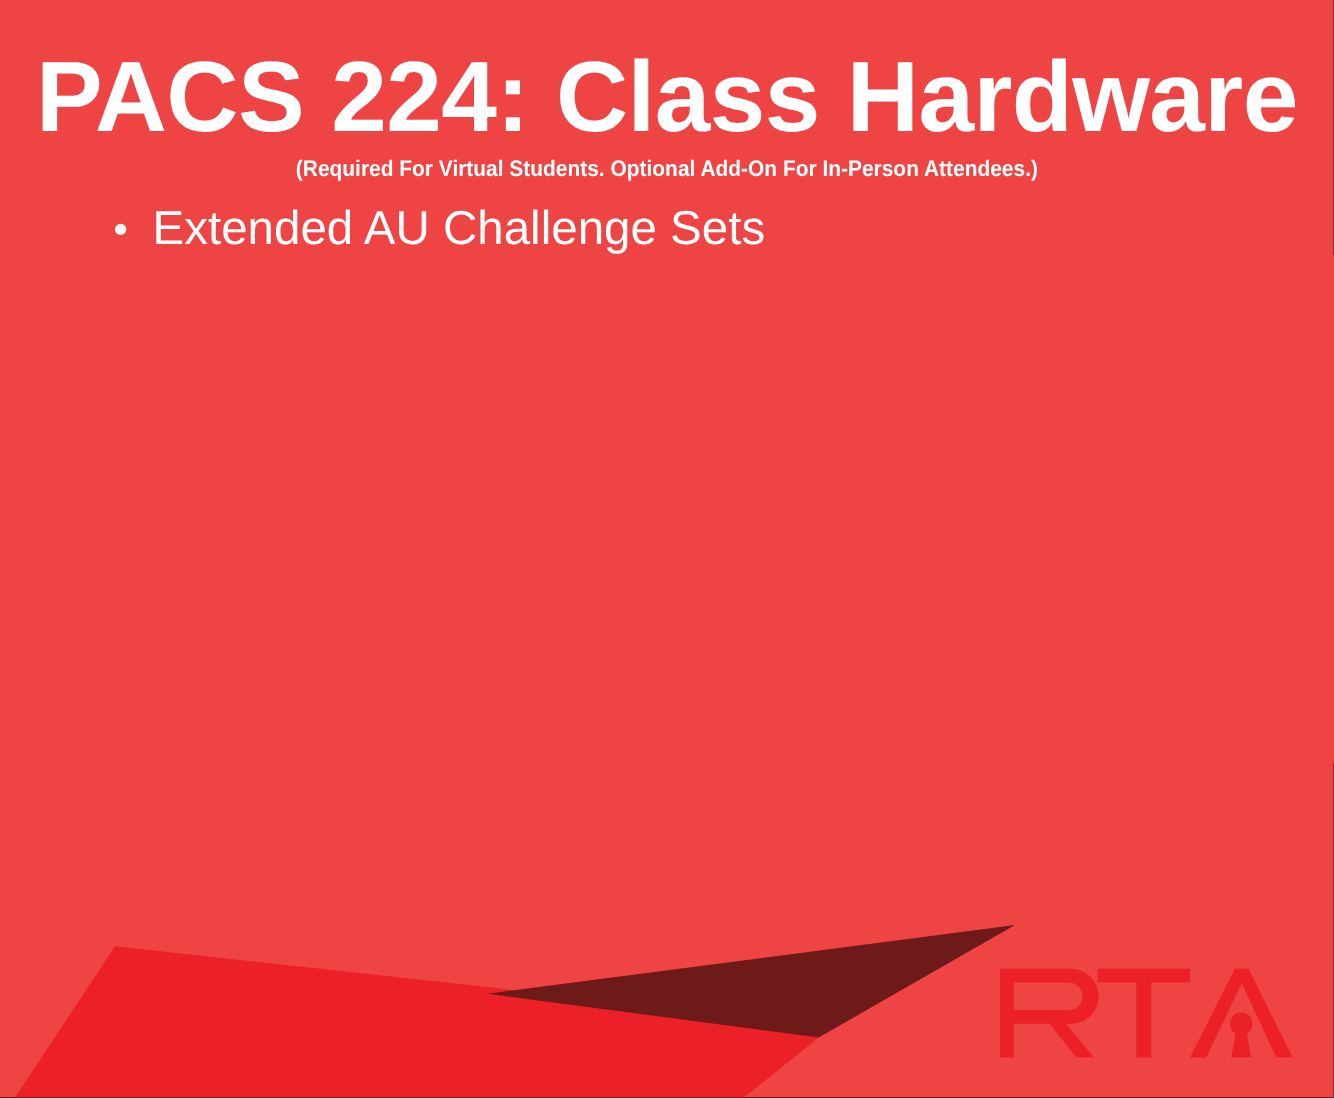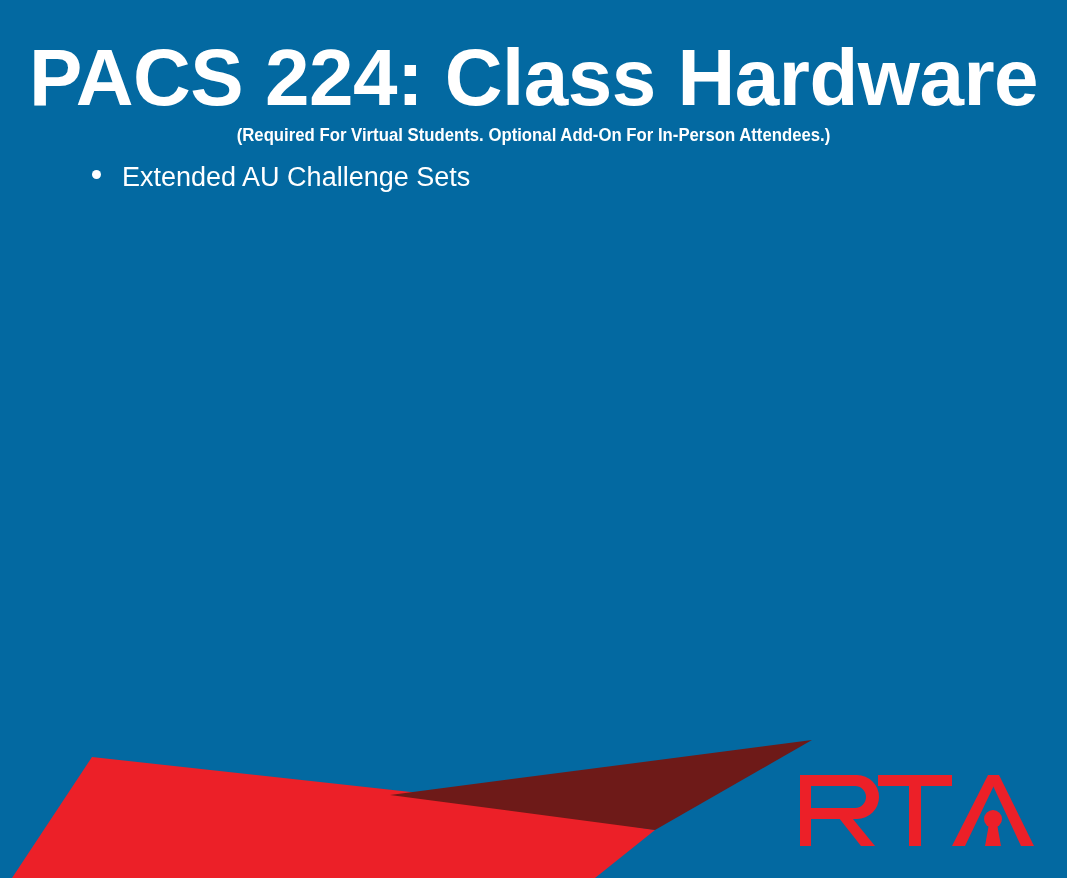--- a/index.html
+++ b/index.html
@@ -83,21 +83,21 @@
     background: #ffffff;
     margin-right: 21px;
     flex: 0 0 auto;
     position: relative;
     top: -7px;
   }
   #bullet-list .bullet-text {
     color: #ffffff;
     font-family: "Liberation Sans", sans-serif;
     font-weight: normal;
-    font-size: 27px;
+    font-size: 38px;
     line-height: 1.1;
     white-space: nowrap;
   }
 
   
   #footer-art {
     position: absolute;
     left: 0;
     top: 0;
     width: 1067px;
@@ -110,21 +110,21 @@
     position: absolute;
     left: 795px;
     top: 768px;
     width: 245px;
     height: 85px;
   }
 </style>
 </head>
 <body style="background: rgb(0, 0, 0);">
 
-<div id="slide" style="background: #0369a1;">
+<div id="slide" style="background: #ef4444;">
 
   <div id="title-block">
     <h1 id="slide-title" style="color: rgb(255, 255, 255);">PACS 224: Class Hardware</h1>
     <div id="slide-subtitle" style="color: rgb(255, 255, 255);">(Required For Virtual Students. Optional Add-On For In-Person Attendees.)</div>
   </div>
 
   <ul id="bullet-list">
     <li class="bullet-row">
       <span class="bullet-dot"></span>
       <span class="bullet-text">Extended AU Challenge Sets</span>

